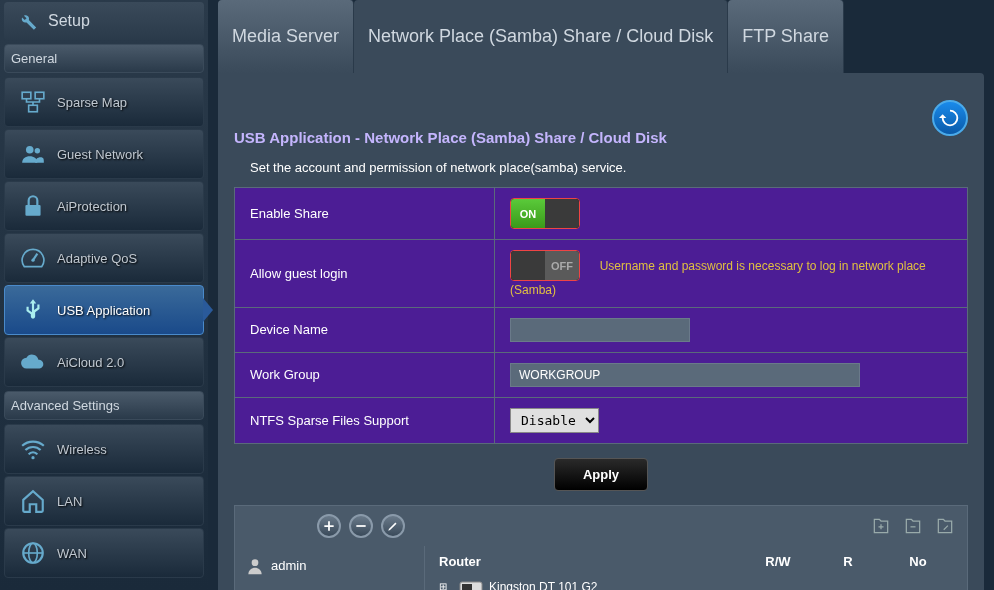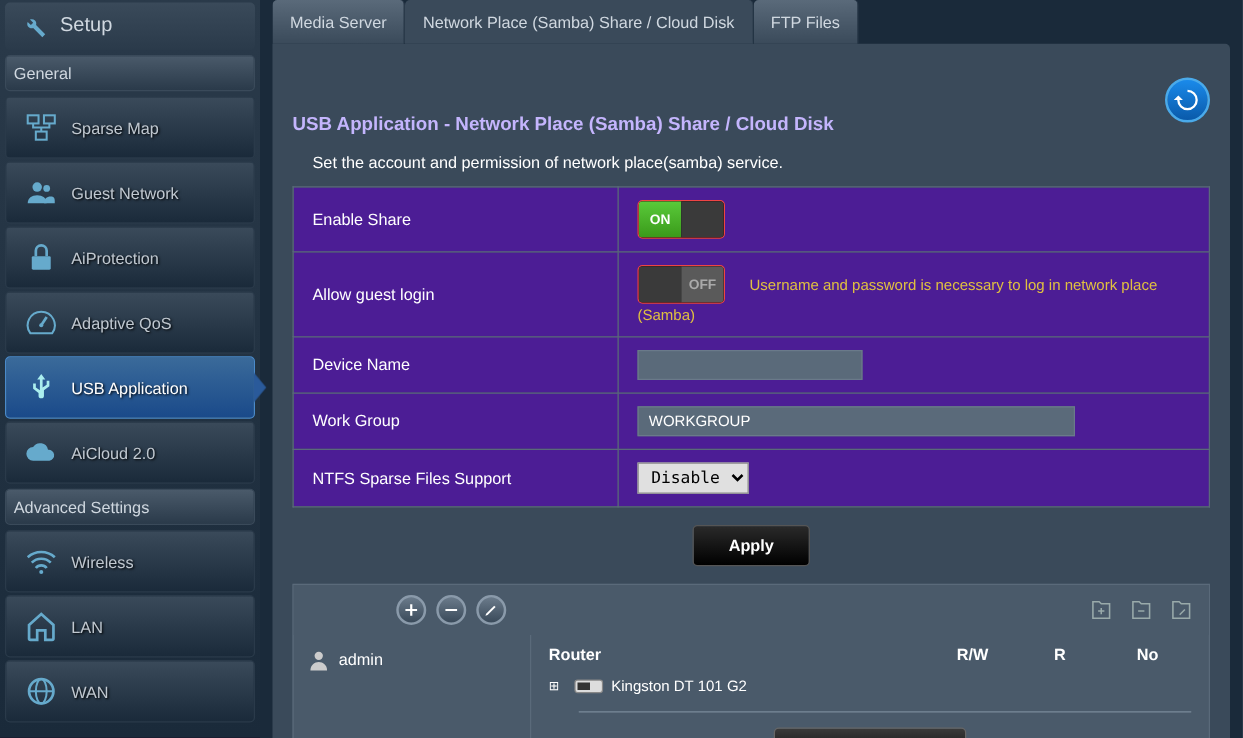--- a/index.html
+++ b/index.html
@@ -14,21 +14,21 @@
     
     .nav-item { display: flex; align-items: center; padding: 10px 14px; color: #c0c8d0; cursor: pointer; margin: 2px 4px; border-radius: 4px; background: linear-gradient(to bottom, #3a4a5a, #1a2a3a); border: 1px solid #2a3a4a; font-size: 13px; text-shadow: 1px 1px 2px #000; }
     .nav-item.active { background: linear-gradient(to bottom, #3a6a9a, #1a4a8a); color: #fff; border: 1px solid #4a8aca; position: relative; }
     .nav-item.active::after { content: ''; position: absolute; right: -10px; top: 50%; transform: translateY(-50%); width: 0; height: 0; border-left: 10px solid #2a5a9a; border-top: 12px solid transparent; border-bottom: 12px solid transparent; }
     .nav-item .icon { margin-right: 10px; width: 28px; height: 28px; display: flex; align-items: center; justify-content: center; }
     
     
     .main { flex: 1; background: #1a2a3a; padding: 0 10px; overflow-y: auto; }
     
     .tabs { display: flex; gap: 0; }
-    .tab { padding: 10px 14px; background: linear-gradient(to bottom, #5a6a7a, #3a4a5a); color: #d0d8e0; font-size: 13px; cursor: pointer; border-radius: 4px 4px 0 0; border-right: 1px solid #2a3a4a; }
+    .tab { padding: 26px 14px; background: linear-gradient(to bottom, #5a6a7a, #3a4a5a); color: #d0d8e0; font-size: 18px; cursor: pointer; border-radius: 4px 4px 0 0; border-right: 1px solid #2a3a4a; }
     .tab.active { background: #3a4a5a; }
     
     .content-panel { background: #3a4a5a; padding: 16px; border-radius: 0 4px 4px 4px; }
     
     .page-header { display: flex; justify-content: space-between; align-items: center; margin-bottom: 14px; }
     .page-title { color: #c4b5fd; font-size: 15px; font-weight: bold; margin-top: 40px; }
     .back-btn { width: 36px; height: 36px; background: linear-gradient(to bottom, #1a8aea, #0a5aaa); border-radius: 50%; display: flex; align-items: center; justify-content: center; cursor: pointer; border: 2px solid #4aaaea; }
     
     .page-desc { color: #fff; font-size: 13px; margin-bottom: 12px; margin-left: 16px; }
     
@@ -184,21 +184,21 @@
         </svg>
     </span>
     <span>WAN</span>
   </div>
 </div>
 
 <div class="main">
   <div class="tabs">
     <div class="tab">Media Server</div>
     <div class="tab active">Network Place (Samba) Share / Cloud Disk</div>
-    <div class="tab">FTP Files</div>
+    <div class="tab">FTP Share</div>
   </div>
 
   <div class="content-panel">
     <div class="page-header">
       <div class="page-title">USB Application - Network Place (Samba) Share / Cloud Disk</div>
       <div class="back-btn">
         <svg width="22" height="22" viewBox="0 0 24 24">
             <path d="M12 5a7 7 0 11-7 7h3l-4-4-4 4h3a9 9 0 109-9v2z" fill="#fff"></path>
           </svg>
       </div>

